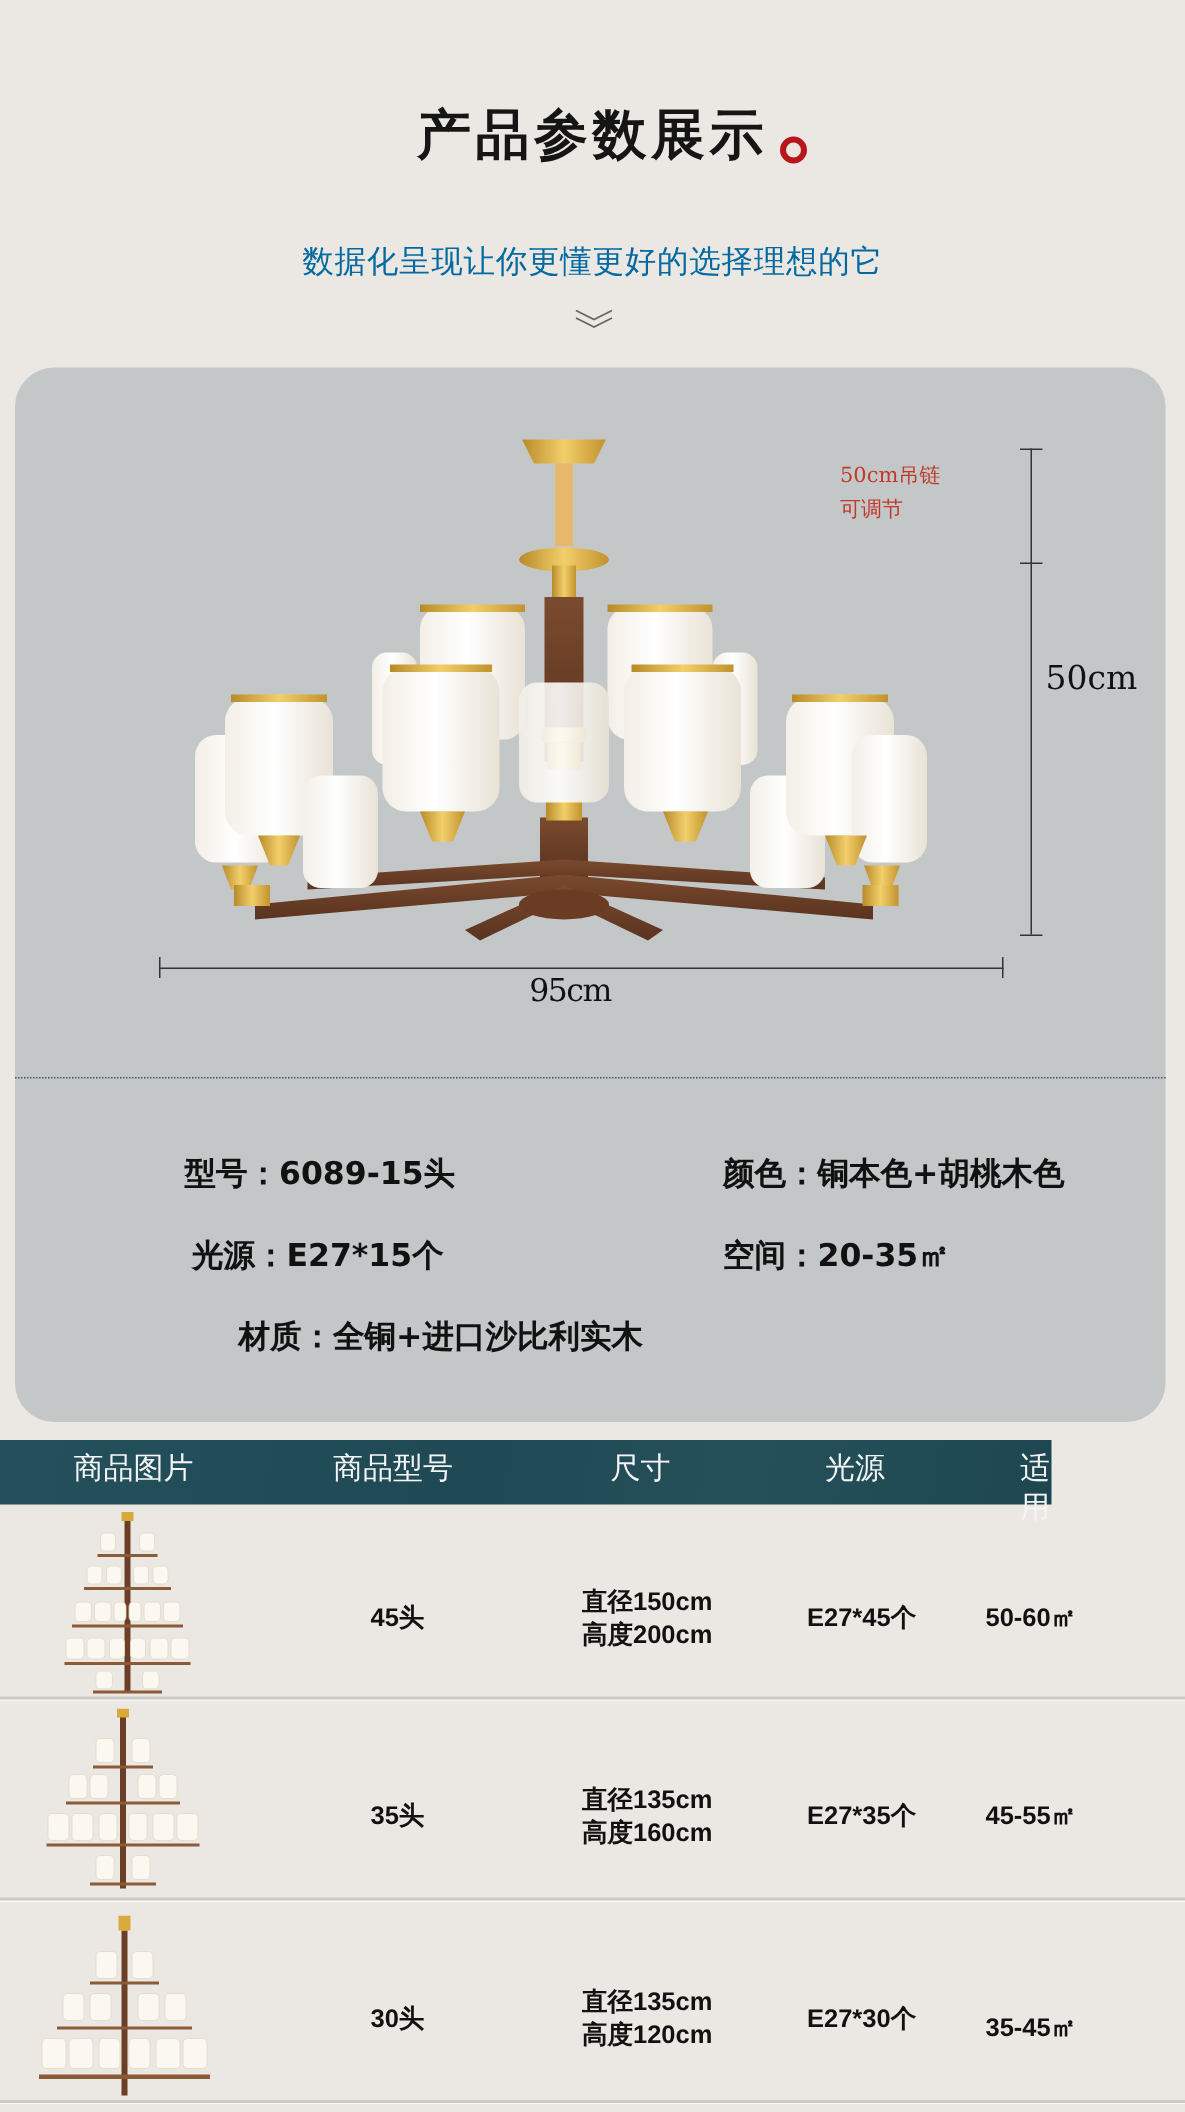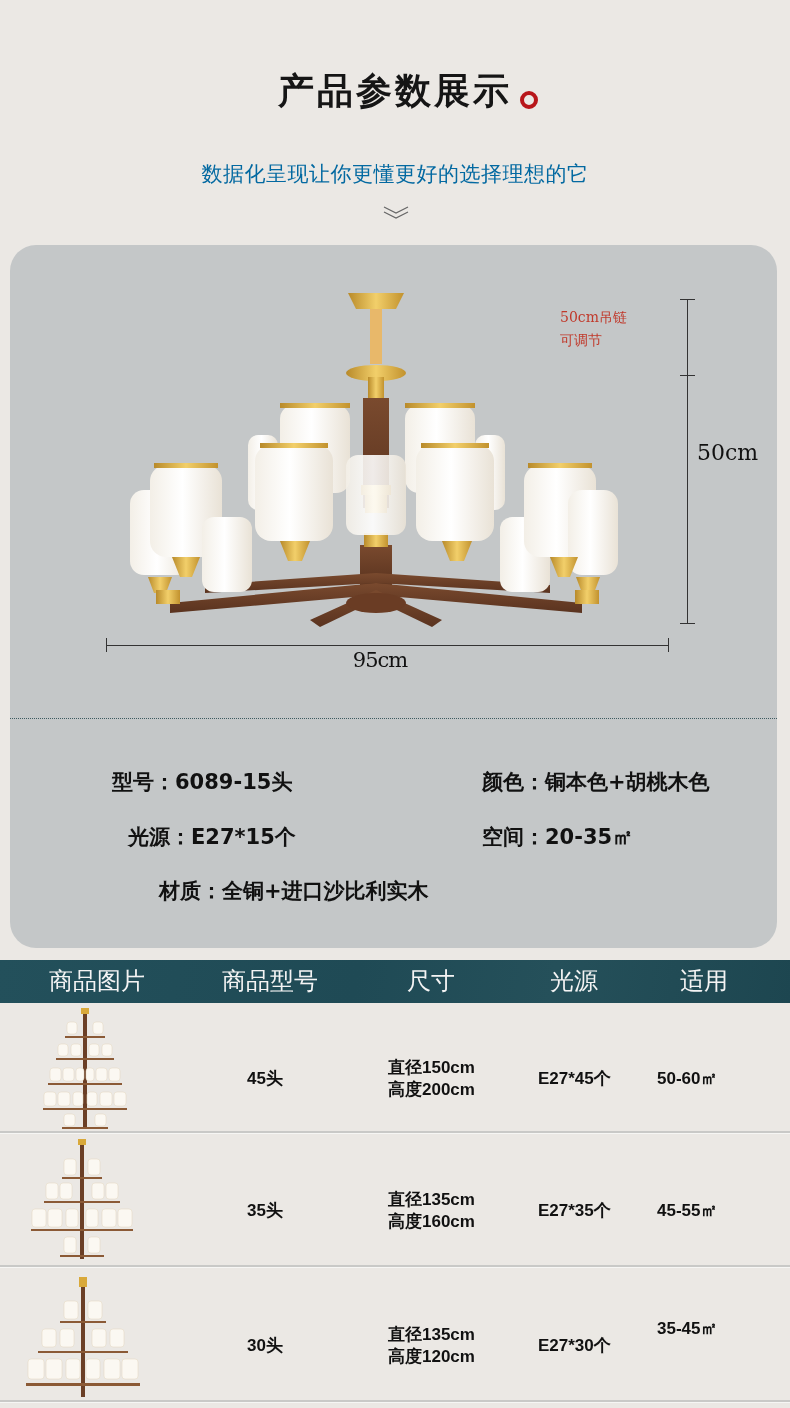--- a/index.html
+++ b/index.html
@@ -57,25 +57,25 @@
     left: 10px; top: 718px; width: 767px; height: 0;
     border-top: 1px dotted #3d5a60;
   }
   .spec {
     font-size: 21px; font-weight: bold; color: #111; line-height: 28px;
     white-space: nowrap;
   }
 
   
   .thead {
-    left: 0; top: 960px; width: 790px; height: 43px;
+    left: 0; top: 960px; width: 701px; height: 43px;
     background: linear-gradient(100deg, #23505b 0%, #1f4a55 45%, #25505a 70%, #1d4650 100%);
     color: #f4f4f4;
-    font-family: Liberation Sans, sans-serif;
-    font-size: 24px;
+    font-family: Liberation Mono, monospace;
+    font-size: 20px;
   }
   .thead span { position: absolute; top: 8px; line-height: 26px; }
 
   
   .row { left: 0; width: 790px; height: 130px; }
   .row-sep { left: 0; width: 790px; height: 3px; background: #c9c9c7; border-bottom: 1px solid #f6f6f4; }
   .cell {
     position: absolute; font-size: 17px; color: #111; line-height: 22px;
     font-family: "Liberation Sans", "DejaVu Sans", sans-serif; font-weight: bold;
   }
@@ -181,21 +181,21 @@
 <div class="abs tick-h" style="top:623px;"></div>
 <div class="abs dim-50">50cm</div>
 
 <div class="abs h-line"></div>
 <div class="abs tick-v" style="left:106px;"></div>
 <div class="abs tick-v" style="left:668px;"></div>
 <div class="abs dim-95">95cm</div>
 
 <div class="abs dotted"></div>
 
-<div class="abs spec" style="left:112px;top:768px;">型号：6089-15头</div>
+<div class="abs spec" style="left:123px;top:768px;">型号：6089-15头</div>
 <div class="abs spec" style="left:482px;top:768px;">颜色：铜本色+胡桃木色</div>
 <div class="abs spec" style="left:128px;top:823px;">光源：E27*15个</div>
 <div class="abs spec" style="left:482px;top:823px;">空间：20-35㎡</div>
 <div class="abs spec" style="left:123px;top:877px;margin-left:36px;">材质：全铜+进口沙比利实木</div>
 
 <div class="abs thead">
   <span style="left:49px;">商品图片</span>
   <span style="left:222px;">商品型号</span>
   <span style="left:407px;">尺寸</span>
   <span style="left:550px;">光源</span>
@@ -306,15 +306,15 @@
         <rect x="14" y="74" width="90" height="2"></rect>
         <rect x="2" y="106" width="114" height="3"></rect>
       </g>
   </svg>
   <div class="cell" style="left:247px;top:66px;">30头</div>
   <div class="cell" style="left:388px;top:55px;">
     <div>直径135cm</div>
     <div>高度120cm</div>
   </div>
   <div class="cell" style="left:538px;top:66px;">E27*30个</div>
-  <div class="cell" style="left:657px;top:49px;">35-45㎡</div>
+  <div class="cell" style="left:657px;top:72px;">35-45㎡</div>
 </div>
 <div class="abs row-sep" style="top:1400px;"></div>
 
 </body></html>

